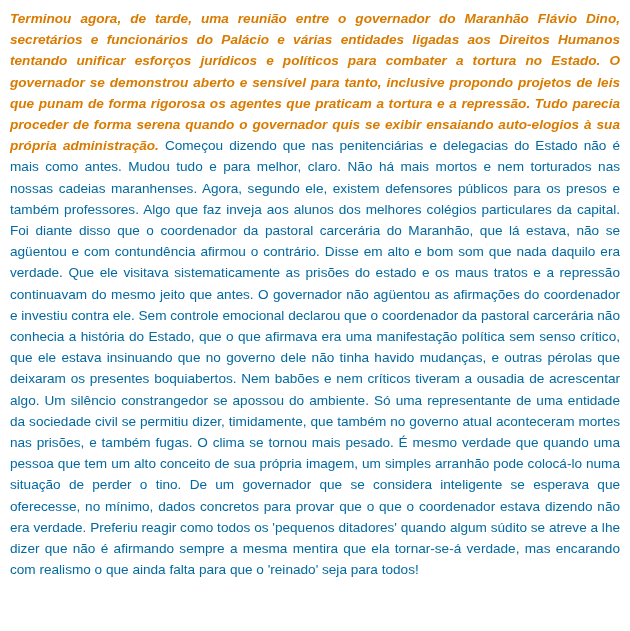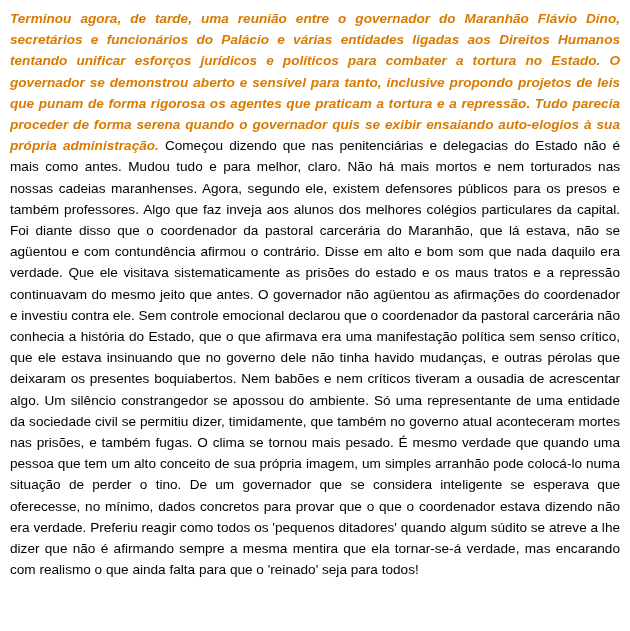--- a/index.html
+++ b/index.html
@@ -29,21 +29,21 @@
     margin: 0;
   }
   .lead {
     display: inline;
     color: #d97b00;
     font-style: italic;
     font-weight: bold;
   }
   .body-text {
     display: inline;
-    color: #000000;
+    color: #0369a1;
   }
 </style>
 </head>
 <body>
 
 <div class="page">
   <p class="article"><span class="lead">Terminou agora, de tarde, uma reunião entre o governador do Maranhão Flávio Dino, secretários e funcionários do Palácio e várias entidades ligadas aos Direitos Humanos tentando unificar esforços jurídicos e políticos para combater a tortura no Estado. O governador se demonstrou aberto e sensível para tanto, inclusive propondo projetos de leis que punam de forma rigorosa os agentes que praticam a tortura e a repressão. Tudo parecia proceder de forma serena quando o governador quis se exibir ensaiando auto-elogios à sua própria administração.</span><span class="body-text"> Começou dizendo que nas penitenciárias e delegacias do Estado não é mais como antes. Mudou tudo e para melhor, claro. Não há mais mortos e nem torturados nas nossas cadeias maranhenses.  Agora, segundo ele, existem defensores públicos para os presos e também professores. Algo que faz inveja aos alunos dos melhores colégios particulares da capital. Foi diante disso que o coordenador da pastoral carcerária do Maranhão, que lá estava, não se agüentou e com contundência afirmou o contrário.  Disse em alto e bom som que nada daquilo era verdade. Que ele visitava sistematicamente as prisões do estado e os maus tratos e a repressão continuavam do mesmo jeito que antes. O governador não agüentou as afirmações do coordenador e investiu contra ele. Sem controle emocional declarou que o coordenador da pastoral carcerária não conhecia a história do Estado, que o que afirmava era uma manifestação política sem senso crítico, que ele estava insinuando que no governo dele não tinha havido mudanças, e outras pérolas que deixaram os presentes boquiabertos. Nem babões e nem críticos tiveram a ousadia de acrescentar algo. Um silêncio constrangedor se apossou do ambiente. Só uma representante de uma entidade da sociedade civil se permitiu dizer, timidamente, que também no governo atual aconteceram mortes nas prisões, e também fugas. O clima se tornou mais pesado.  É mesmo verdade que quando uma pessoa que tem um alto conceito de sua própria imagem, um simples arranhão pode colocá-lo numa situação de perder o tino. De um governador que se considera inteligente se esperava que oferecesse, no mínimo, dados concretos para provar que o que o coordenador estava dizendo não era verdade. Preferiu reagir como todos os 'pequenos ditadores' quando algum súdito se atreve  a lhe dizer que não é afirmando sempre a mesma mentira que ela tornar-se-á verdade, mas encarando com realismo o que ainda falta para que o 'reinado' seja para todos!</span></p>
 </div>
 
 </body></html>

